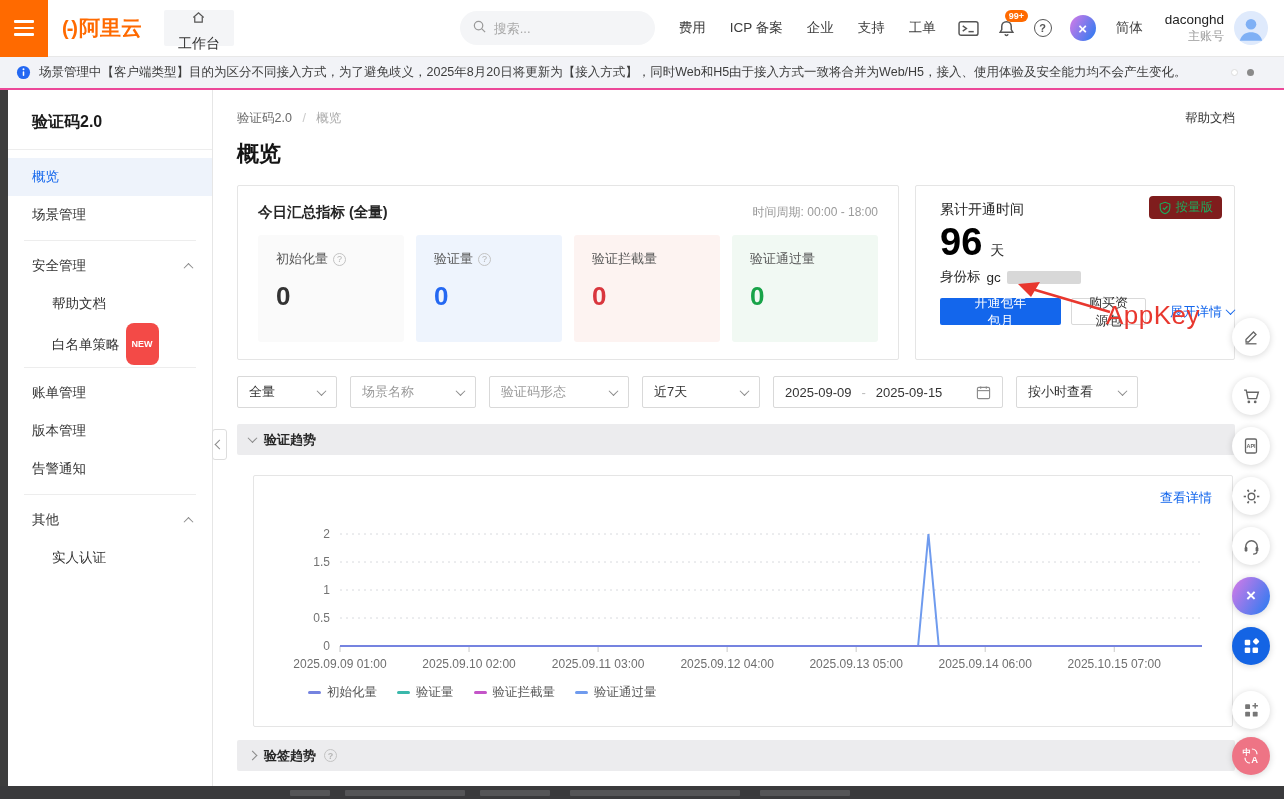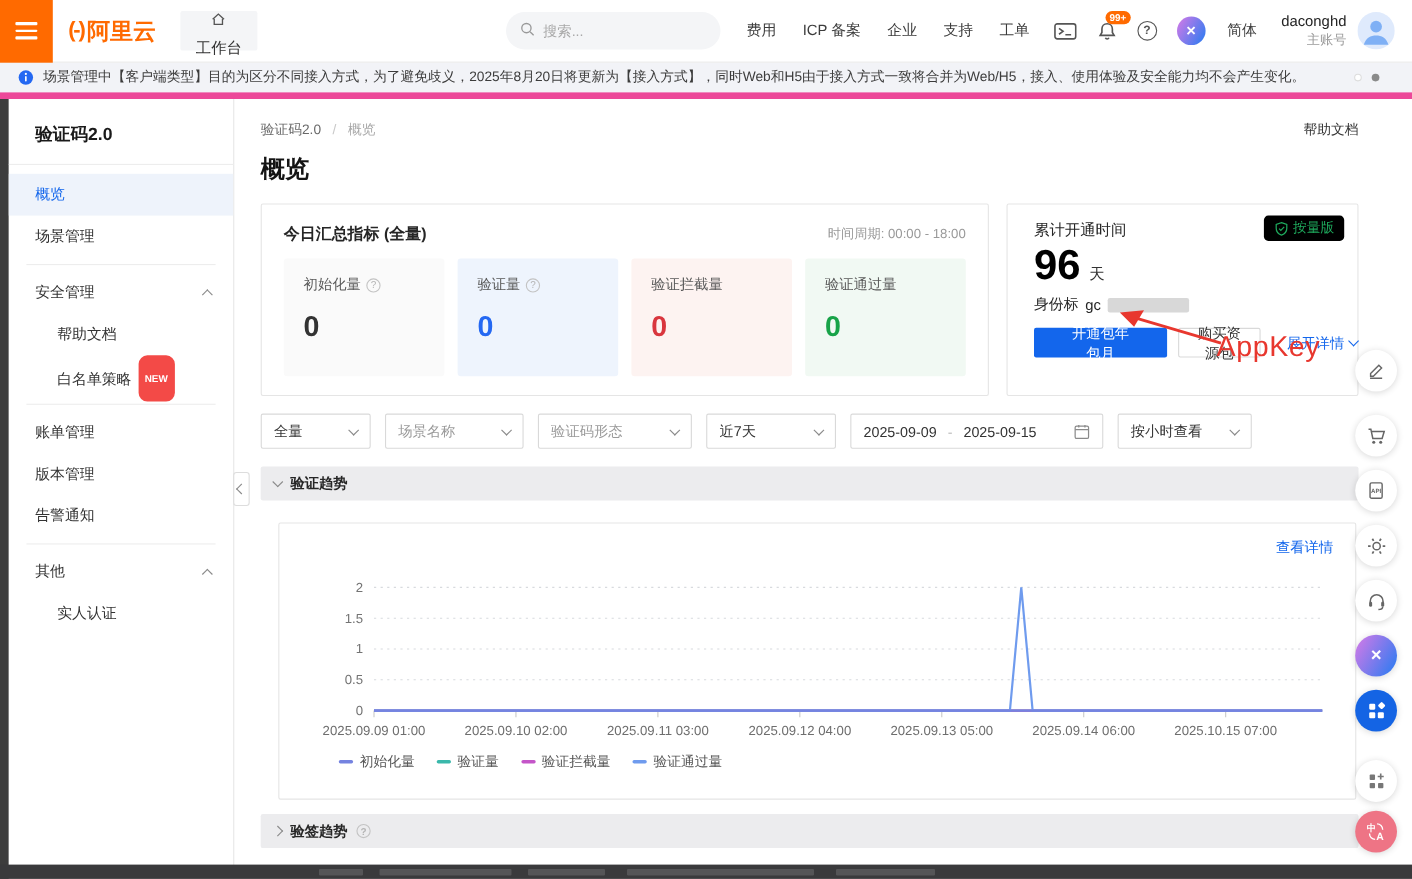--- a/index.html
+++ b/index.html
@@ -25,21 +25,21 @@
   .badge99 { position:absolute; top:-9px; left:8px; background:#ff6a00; color:#fff; font-size:9px; font-weight:bold; padding:1px 4px; border-radius:8px; line-height:1.2; }
   .qcircle { width:18px; height:18px; border:1.5px solid #555; border-radius:50%; display:flex; align-items:center; justify-content:center; font-size:11px; color:#555; font-weight:bold; }
   .xlogo { width:26px; height:26px; border-radius:50%; background:linear-gradient(120deg,#c77ae8 10%,#3f7bf0 85%); color:#fff; display:flex; align-items:center; justify-content:center; font-size:15px; font-weight:bold; }
   .lang { margin-left:20px; font-size:13.5px; color:#3c3c3c; cursor:pointer; }
   .user { display:flex; align-items:center; gap:10px; margin:0 16px 0 22px; cursor:pointer; }
   .user-names { text-align:right; line-height:1.3; }
   .user-name { font-size:13.5px; color:#222; }
   .user-type { font-size:12px; color:#9a9a9a; }
   .avatar svg { display:block; }
   
-  .banner { height:33px; background:#f2f3f7; display:flex; align-items:center; padding:0 16px; gap:8px; font-size:12.5px; color:#3c3c3c; border-bottom:6px solid #ec4899; position:relative; z-index:15; }
+  .banner { height:33px; background:#f2f3f7; display:flex; align-items:center; padding:0 16px; gap:8px; font-size:12.5px; color:#3c3c3c; border-bottom:2px solid #ec4899; position:relative; z-index:15; }
   .banner-dots { margin-left:auto; display:flex; gap:9px; margin-right:14px; align-items:center; }
   .dot { width:7px; height:7px; border-radius:50%; cursor:pointer; }
   .dot.light { background:#fff; border:1px solid #ddd; }
   .dot.dark  { background:#8a8a8a; }
   
   .shell { display:flex; height:709px; position:relative; }
   .rail { width:8px; background:#3d3d3d; }
   .sidebar { width:205px; background:#fff; border-right:1px solid #e6e6e6; position:relative; }
   .side-title { font-size:16px; font-weight:bold; color:#1a1a1a; padding:22px 0 16px 24px; border-bottom:1px solid #ededed; margin-bottom:8px; }
   .side-item { height:38px; line-height:38px; padding-left:24px; color:#333; font-size:13.5px; cursor:pointer; }
@@ -71,21 +71,21 @@
   .summary-head { display:flex; justify-content:space-between; align-items:center; }
   .summary-title { font-size:14.5px; font-weight:bold; color:#262626; }
   .period { font-size:12px; color:#9a9a9a; }
   .tiles { display:flex; gap:12px; margin-top:13px; }
   .tile { flex:1; height:107px; border-radius:3px; padding:15px 18px; }
   .tile-label { font-size:13px; color:#595959; display:flex; align-items:center; gap:5px; }
   .tile-value { font-size:26px; font-weight:bold; margin-top:13px; }
   .qmark { width:13px; height:13px; border:1px solid #c3c3c3; border-radius:50%; color:#b5b5b5; font-size:9px; display:inline-flex; align-items:center; justify-content:center; }
   
   .account-card { width:320px; height:175px; position:relative; padding:15px 0 0 24px; overflow:visible; }
-  .acct-badge { position:absolute; top:10px; right:12px; display:flex; align-items:center; gap:4px; background:#000000; color:#1ea95c; font-size:12.5px; padding:3px 9px; border-radius:4px; }
+  .acct-badge { position:absolute; top:10px; right:12px; display:flex; align-items:center; gap:4px; background:#7f1d1d; color:#1ea95c; font-size:12.5px; padding:3px 9px; border-radius:4px; }
   .acct-title { font-size:14px; color:#262626; }
   .acct-days { margin-top:2px; display:flex; align-items:baseline; gap:8px; }
   .acct-days .num { font-size:38px; font-weight:bold; color:#000000; }
   .acct-days .unit { font-size:14px; color:#333; }
   .acct-id { display:flex; align-items:center; margin-top:4px; font-size:13.5px; color:#262626; gap:6px; }
   .redact { width:74px; height:13px; background:#d8d8d8; border-radius:2px; filter:blur(0.5px); }
   .acct-buttons { display:flex; align-items:center; margin-top:12px; gap:10px; }
   .btn-primary { background:#1366ec; color:#fff; font-size:13px; height:27px; padding:0 31px; border:none; border-radius:2px; display:flex; align-items:center; cursor:pointer; }
   .btn-secondary { background:#fff; color:#333; font-size:13px; height:27px; padding:0 12px; border:1px solid #d9d9d9; border-radius:2px; display:flex; align-items:center; cursor:pointer; }
   .expand-link { color:#1366ec; font-size:13px; margin-left:14px; display:flex; align-items:center; gap:5px; cursor:pointer; white-space:nowrap; }

